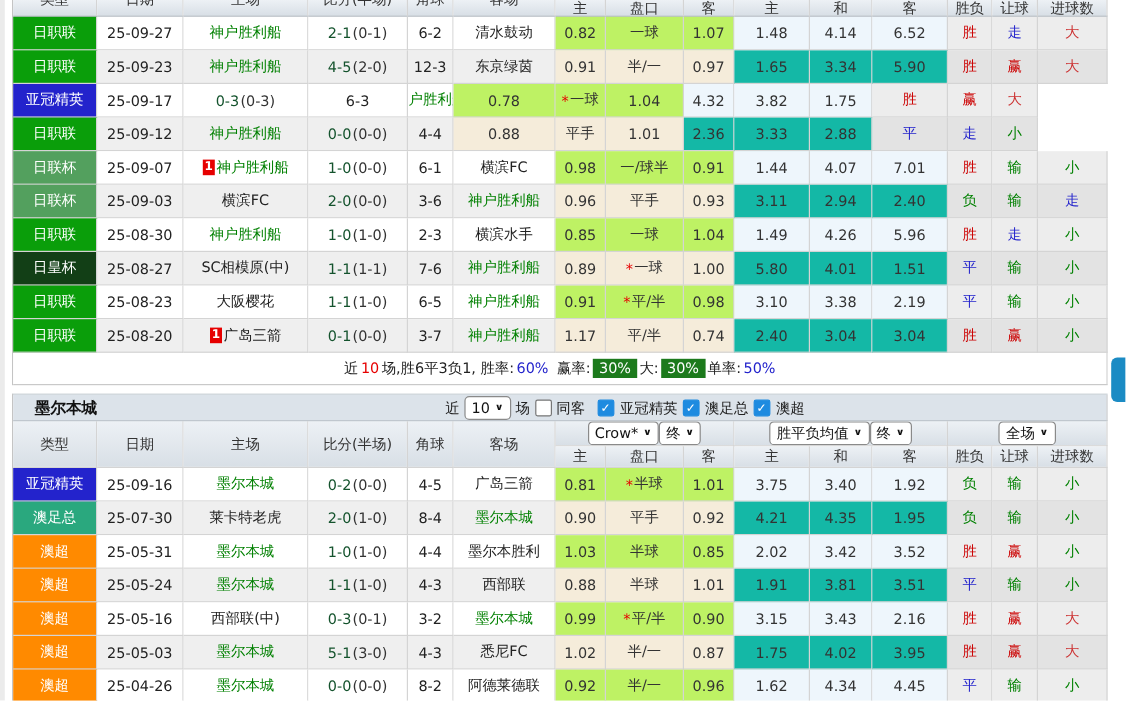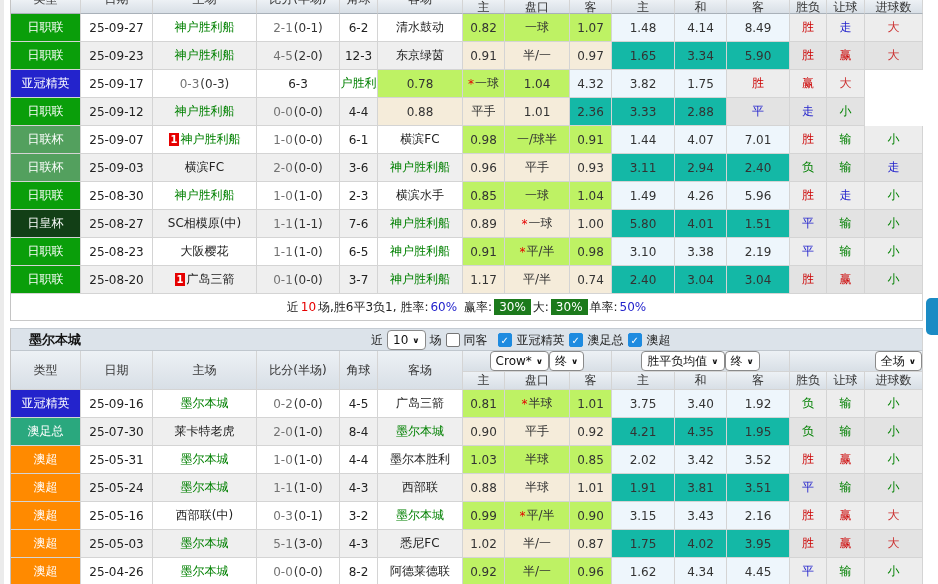--- a/index.html
+++ b/index.html
@@ -17,21 +17,21 @@
   .clipwrap{overflow:hidden;height:14px;width:100%;text-align:center;}
   .clipspan{display:block;margin-top:-13px;line-height:25px;font-size:12px;}
   .hlabel{line-height:14px;}
   
   .w{background:#fff}      .e.w{background:#efefef}
   .cr{background:#bef264}  .e.cr{background:#f5ecda}
   .bl{background:#eef6fc}  .e.bl{background:#14b8a6}
   .gy{background:#ededed}  .e.gy{background:#e3e3e3}
   .lg{color:#fff;}
   .g{color:#008000;}
-  .sc{color:#737373;}
+  .sc{color:#14532d;}
   .half{color:#333;margin-left:1px;}
   .st{color:#e60000;margin-right:1px;}
   .b1{background:#e60000;color:#fff;font-size:10px;line-height:13px;padding:0 2px;margin-right:1px;font-weight:bold;}
   .odds{color:#333;}
   
   .summary{box-sizing:border-box;height:27px;display:flex;align-items:center;justify-content:center;
            border-bottom:1px solid #c9c9c9;border-right:1px solid #d4d4d4;background:#fff;font-size:12px;}
   .summary span{margin:0 1px;}
   .red{color:#e60000;} .blue{color:#2323cc;}
   .badge30{background:#1c7a1c;color:#fff;padding:1px 5px;margin:0 4px;}
@@ -46,21 +46,21 @@
   .chv{font-size:9px;font-weight:bold;transform:scaleY(.85);}
   .cb{box-sizing:border-box;width:14px;height:14px;border:1px solid #767676;border-radius:2px;background:#fff;
       display:inline-flex;align-items:center;justify-content:center;}
   .cb.ck{background:#1e8be0;border-color:#1e8be0;color:#fff;font-size:10px;font-weight:bold;}
   .flbl{margin-left:1px;}
   .thead2{grid-template-rows:21px 18px;}
   .thead2 .c{height:auto;background:linear-gradient(#edf1f5,#d8dfe6);color:#333;}
   .hg{gap:0;}
   .g1{grid-column:7/span 3;grid-row:1;}
   .g2{grid-column:10/span 3;grid-row:1;}
-  .g3{grid-column:13/span 3;grid-row:1;justify-content:flex-end;}
+  .g3{grid-column:13/span 3;grid-row:1;}
   .fab{position:absolute;left:926px;top:298px;width:18px;height:37px;background:#1b8bc4;border-radius:5px;}
 </style>
 </head>
 <body>
 
 <div class="stage">
   <div class="left-strip"></div>
 
   <div class="page">
 
@@ -139,21 +139,21 @@
             <div class="c w">
               <span>清水鼓动</span>
             </div>
             <div class="c cr odds">0.82</div>
             <div class="c cr odds">
               <span>一球</span>
             </div>
             <div class="c cr odds">1.07</div>
             <div class="c bl odds">1.48</div>
             <div class="c bl odds">4.14</div>
-            <div class="c bl odds">8.49</div>
+            <div class="c bl odds">6.52</div>
             <div class="c gy" style="color: rgb(204, 0, 0);">胜</div>
             <div class="c gy" style="color: rgb(35, 35, 204);">走</div>
             <div class="c gy" style="color: rgb(204, 51, 51);">大</div>
           </div>
           <div class="grid">
             <div class="c lg" style="background: rgb(10, 158, 10);">日职联</div>
             <div class="c w e">25-09-23</div>
             <div class="c w e">
               <span class="g">神户胜利船</span>
             </div>

